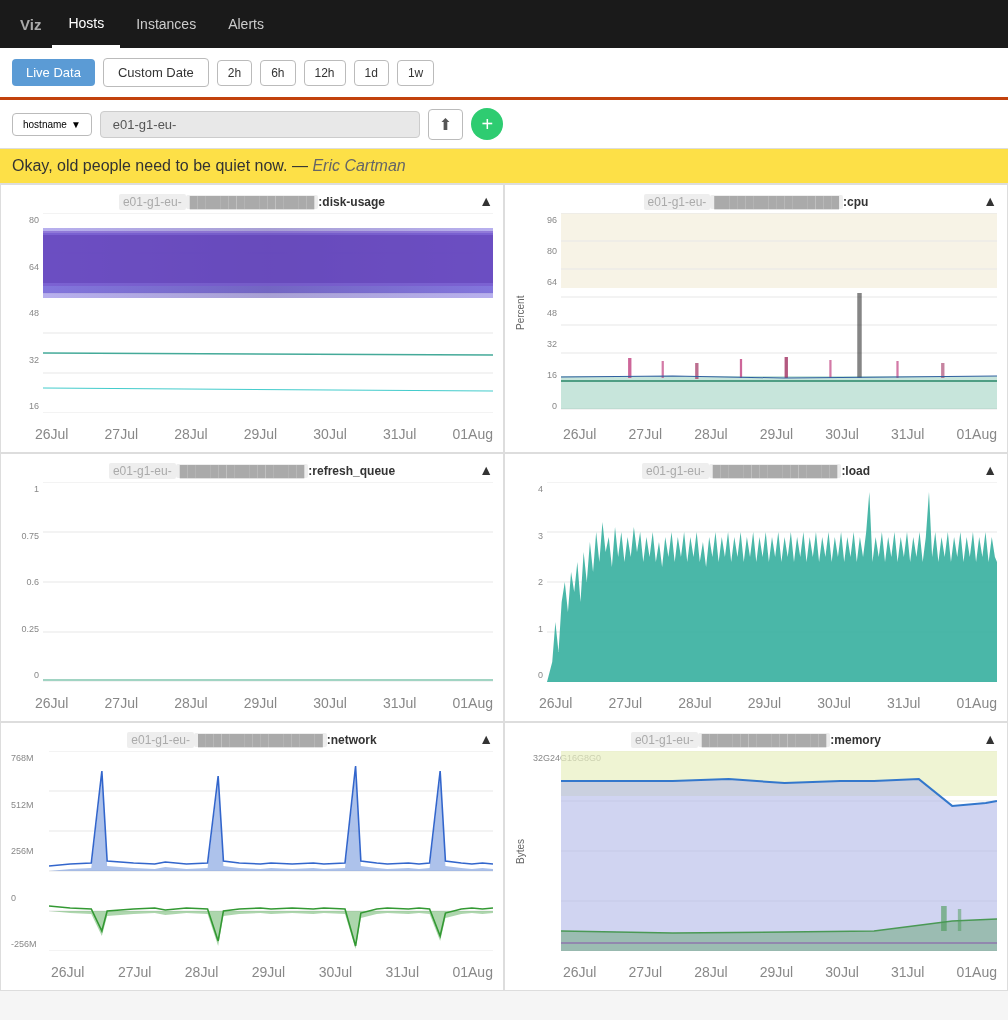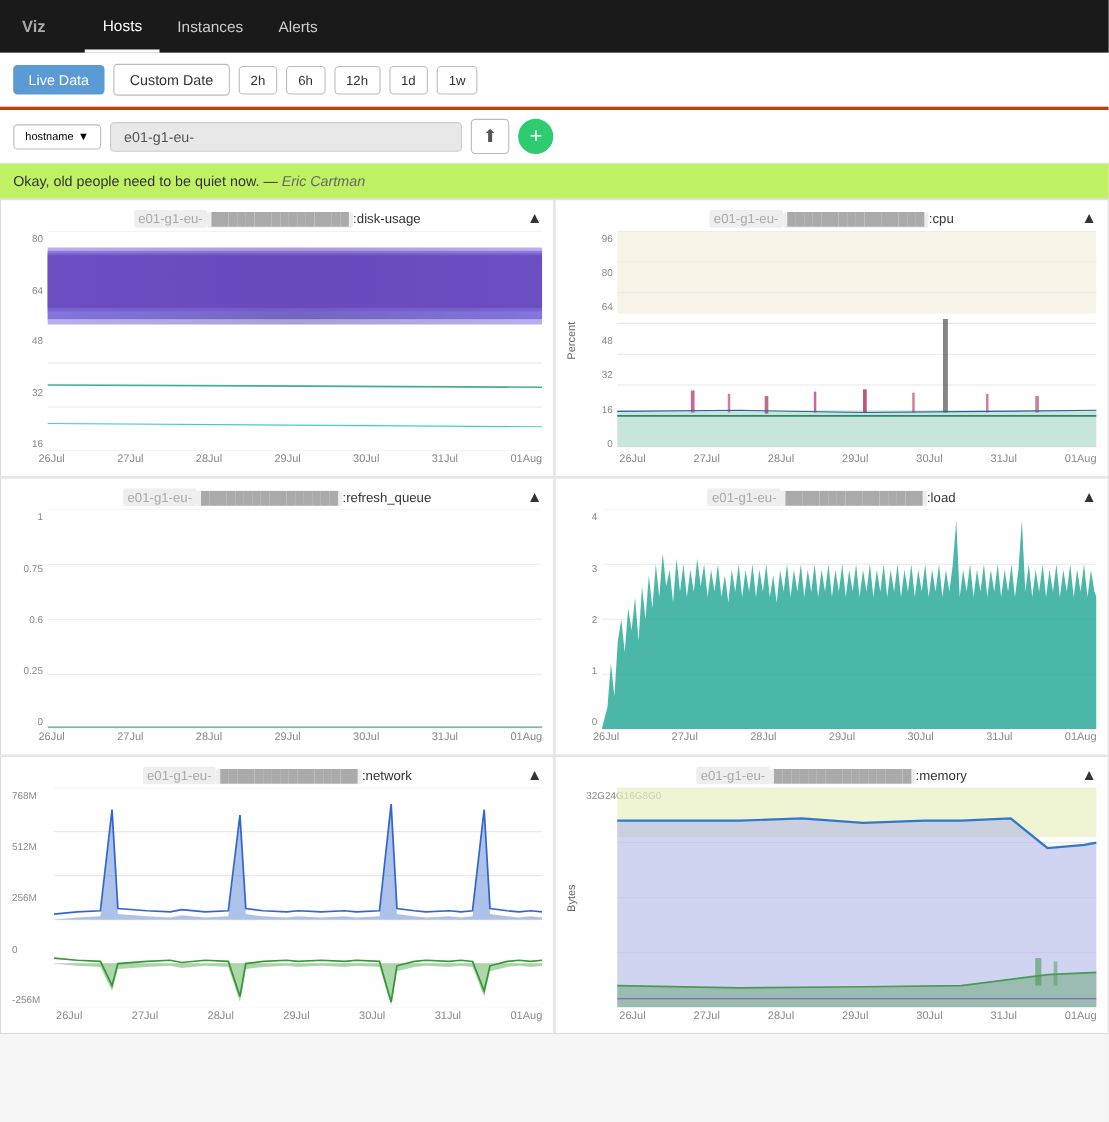--- a/index.html
+++ b/index.html
@@ -10,21 +10,21 @@
       background: #1a1a1a;
       display: flex;
       align-items: center;
       height: 48px;
       padding: 0 12px;
     }
     .nav-brand {
       color: #aaa;
       font-size: 15px;
       font-weight: bold;
-      margin-right: 28px;
+      margin-right: 3px;
       padding: 0 8px;
     }
     .nav-item {
       color: #ccc;
       padding: 0 16px;
       height: 48px;
       display: flex;
       align-items: center;
       cursor: pointer;
       font-size: 14px;
@@ -119,24 +119,24 @@
       align-items: center;
       justify-content: center;
       cursor: pointer;
       color: #fff;
       font-size: 20px;
       line-height: 1;
     }
 
     
     .quote-bar {
-      background: #bef264;
+      background: #fde047;
       border-bottom: 1px solid #ddd;
       padding: 8px 12px;
-      font-size: 13px;
+      font-size: 16px;
       color: #333;
     }
     .quote-bar em {
       font-style: italic;
       color: #666;
     }
 
     
     .charts-grid {
       display: grid;
@@ -157,21 +157,21 @@
       margin-bottom: 4px;
       font-weight: normal;
     }
     .chart-title span.hostname {
       color: #aaa;
       background: #eee;
       padding: 1px 4px;
       border-radius: 2px;
     }
     .chart-title span.metric {
-      font-weight: normal;
+      font-weight: bold;
     }
     .alert-icon {
       position: absolute;
       top: 8px;
       right: 10px;
       font-size: 14px;
       color: #333;
       cursor: pointer;
     }
     .chart-area {
@@ -181,23 +181,23 @@
       flex-direction: row;
     }
     .chart-inner {
       flex: 1;
       position: relative;
       overflow: hidden;
     }
     .x-axis {
       display: flex;
       justify-content: space-between;
-      font-size: 10px;
+      font-size: 14px;
       color: #888;
-      margin-top: 2px;
+      margin-top: 13px;
       padding-left: 24px;
     }
 
     
     svg.chart-svg {
       width: 100%;
       height: 100%;
     }
     .grid-line {
       stroke: #e8e8e8;

